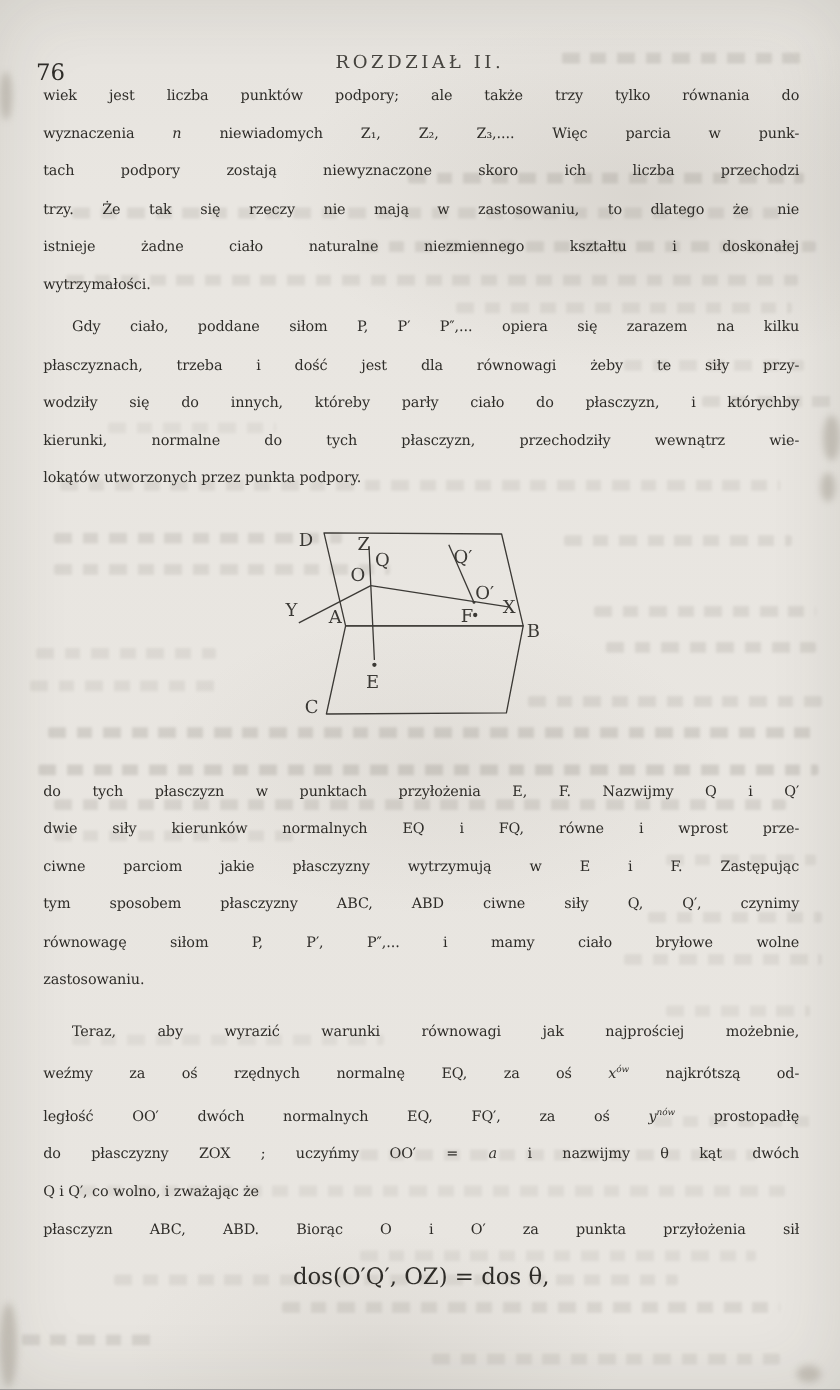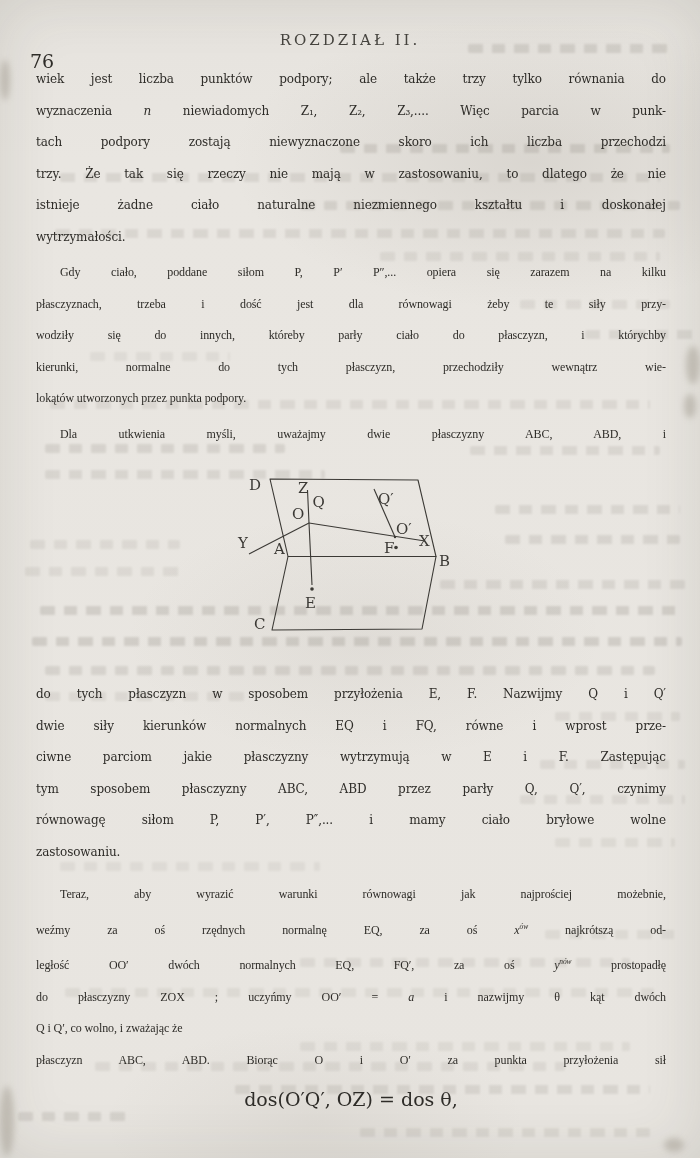--- a/index.html
+++ b/index.html
@@ -7,25 +7,25 @@
     position:relative;width:700px;height:1158px;overflow:hidden;
     font-family:"DejaVu Serif", serif;color:#2e2c28;
     background:
       radial-gradient(430px 210px at 76% 14%, rgba(138,131,120,.16), transparent 70%),
       radial-gradient(340px 180px at 52% 55%, rgba(138,131,120,.09), transparent 70%),
       radial-gradient(300px 140px at 45% 97%, rgba(138,131,120,.10), transparent 70%),
       linear-gradient(#e6e3de,#e9e6e1 160px,#e8e5e0);
     box-shadow:inset 0 0 60px rgba(60,55,45,.12);
   }
   .page-number{position:absolute;left:30px;top:50px;font-size:19px;z-index:3;}
-  .chapter{position:absolute;left:0;right:0;top:31px;text-align:center;
+  .chapter{position:absolute;left:0;right:0;top:43px;text-align:center;
     font-size:15px;letter-spacing:3px;color:#45433e;z-index:3;}
   .body-col{position:absolute;left:36px;top:64px;width:630px;z-index:2;}
   .paragraph{margin:0;}
-  .paragraph + .paragraph{margin-top:4px;font-family:Liberation Serif, serif;}
+  .paragraph + .paragraph{margin-top:4px;}
   .sect-below .paragraph + .paragraph{margin-top:11px;}
   .paragraph.indent .line:first-child{text-indent:24px;}
   .line{
     font-size:12px;line-height:31.5px;letter-spacing:-0.1px;
     text-align:justify;text-align-last:justify;
   }
   .line.flush{text-align-last:left;}
   .i{font-style:italic;}
   .sup{font-style:italic;font-size:.62em;vertical-align:super;}
   .figure-block{margin:16px 0 26px 154px;width:300px;height:187px;position:relative;z-index:2;}
@@ -54,23 +54,20 @@
           <div class="line">istnieje żadne ciało naturalne niezmiennego kształtu i doskonałej</div>
           <div class="line flush">wytrzymałości.</div>
         </div>
         <div class="paragraph indent">
           <div class="line">Gdy ciało, poddane siłom P, P′ P″,... opiera się zarazem na kilku</div>
           <div class="line">płasczyznach, trzeba i dość jest dla równowagi żeby te siły przy-</div>
           <div class="line">wodziły się do innych, któreby parły ciało do płasczyzn, i którychby</div>
           <div class="line">kierunki, normalne do tych płasczyzn, przechodziły wewnątrz wie-</div>
           <div class="line flush">lokątów utworzonych przez punkta podpory.</div>
         </div>
-        <div class="paragraph indent">
-          <div class="line">Dla utkwienia myśli, uważajmy dwie płasczyzny ABC, ABD, i</div>
-        </div>
       </div>
 
     <div class="figure-block">
       <svg width="300" height="187" viewBox="190 478 300 187">
         <g fill="none" stroke="#3b3935" stroke-width="1.1" stroke-linejoin="round">
           <polygon points="270,491 418,492 436,568.5 288,568.5"></polygon>
           <polygon points="288,568.5 436,568.5 422,641 272,642"></polygon>
           <polyline points="307.5,502 309,535 312,597"></polyline>
           <line x1="309" y1="535" x2="425" y2="553"></line>
           <line x1="309" y1="535" x2="249" y2="566"></line>
@@ -94,24 +91,24 @@
           <text x="384" y="565">F</text>
           <text x="439" y="578">B</text>
           <text x="305" y="620">E</text>
           <text x="254" y="641">C</text>
         </g>
       </svg>
     </div>
 
     <div class="sect-below">
         <div class="paragraph">
-          <div class="line">do tych płasczyzn w sposobem przyłożenia E, F. Nazwijmy Q i Q′</div>
+          <div class="line">do tych płasczyzn w punktach przyłożenia E, F. Nazwijmy Q i Q′</div>
           <div class="line">dwie siły kierunków normalnych EQ i FQ, równe i wprost prze-</div>
           <div class="line">ciwne parciom jakie płasczyzny wytrzymują w E i F. Zastępując</div>
-          <div class="line">tym sposobem płasczyzny ABC, ABD przez parły Q, Q′, czynimy</div>
+          <div class="line">tym sposobem płasczyzny ABC, ABD ciwne siły Q, Q′, czynimy</div>
           <div class="line">równowagę siłom P, P′, P″,... i mamy ciało bryłowe wolne</div>
           <div class="line flush">zastosowaniu.</div>
         </div>
         <div class="paragraph indent">
           <div class="line">Teraz, aby wyrazić warunki równowagi jak najprościej możebnie,</div>
           <div class="line"><span>weźmy za oś rzędnych normalnę EQ, za oś </span><span class="i">x</span><span class="sup">ów</span><span> najkrótszą od-</span></div>
           <div class="line"><span>ległość OO′ dwóch normalnych EQ, FQ′, za oś </span><span class="i">y</span><span class="sup">nów</span><span> prostopadłę</span></div>
           <div class="line"><span>do płasczyzny ZOX ; uczyńmy OO′ = </span><span class="i">a</span><span> i nazwijmy θ kąt dwóch</span></div>
           <div class="line flush">Q i Q′, co wolno, i zważając że</div>
           <div class="line">płasczyzn ABC, ABD. Biorąc O i O′ za punkta przyłożenia sił</div>

